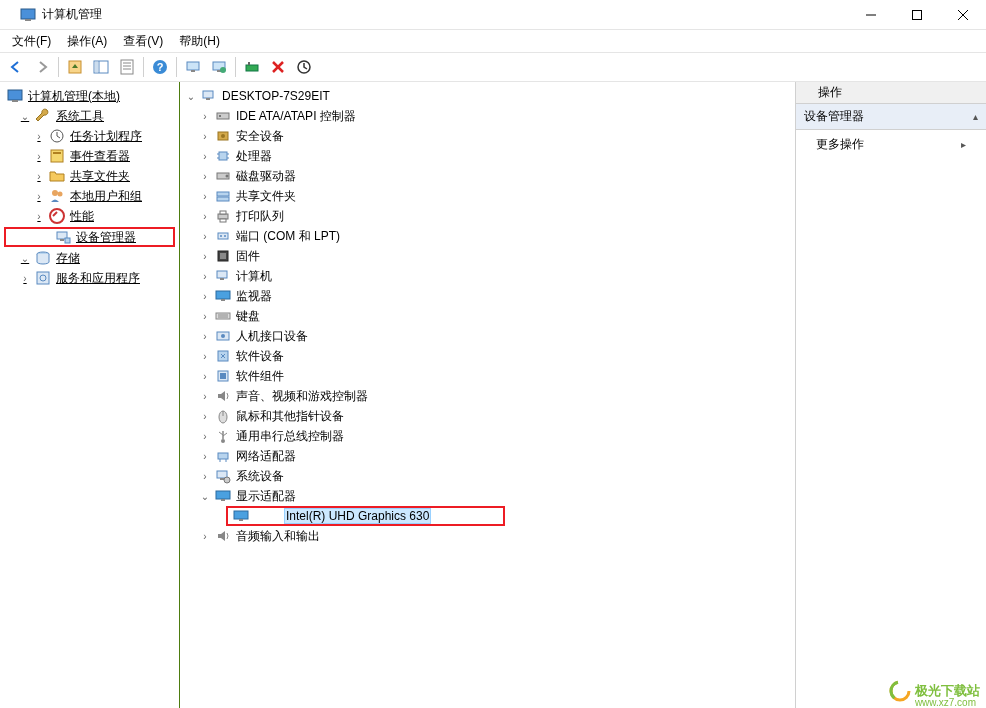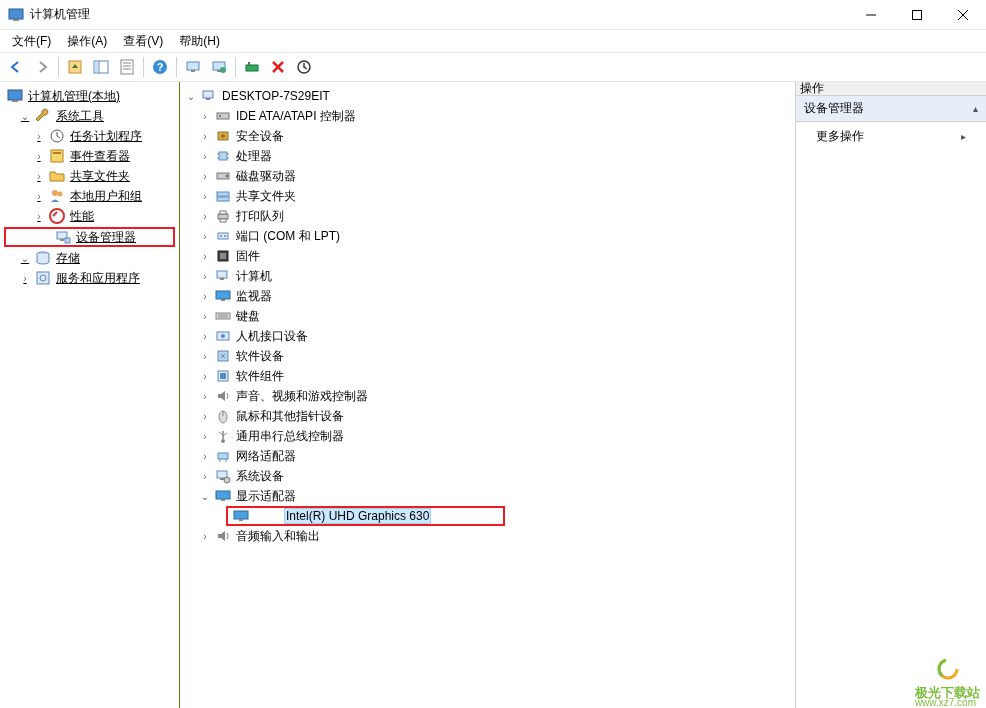--- a/index.html
+++ b/index.html
@@ -1,19 +1,19 @@
 <!DOCTYPE html>
 <html><head>
 <meta charset="utf-8">
 <style>
 * { box-sizing: border-box; margin: 0; padding: 0; }
 body { font-family: "Microsoft YaHei", "Segoe UI", sans-serif; font-size: 12px; color: #000; background: #fff; width: 986px; height: 708px; overflow: hidden; position: relative; }
 
 
-.titlebar { height: 30px; display: flex; align-items: center; padding-left: 8px; border-bottom: 1px solid #e5e5e5; }
+.titlebar { height: 30px; display: flex; align-items: center; padding-left: 20px; border-bottom: 1px solid #e5e5e5; }
 .titlebar-icon { width: 16px; height: 16px; margin-right: 6px; }
 .titlebar-title { flex: 1; }
 .win-controls { display: flex; }
 .win-btn { width: 46px; height: 30px; display: flex; align-items: center; justify-content: center; }
 
 
 .menubar { height: 22px; display: flex; align-items: center; padding-left: 4px; }
 .menu-item { padding: 2px 8px; }
 
 
@@ -35,30 +35,30 @@
 .tree-label { padding: 1px 2px; }
 .tree-label.selected { background: #cce8ff; border: 1px solid #99d1ff; padding: 0 1px; margin-left: 32px; }
 .indent-0 { padding-left: 4px; }
 .indent-1 { padding-left: 18px; }
 .indent-2 { padding-left: 32px; }
 
 
 .redbox { border: 2px solid #ed1c24; }
 
 
-.actions-header { height: 14px; background: #f0f0f0; border-bottom: 1px solid #d0d0d0; padding-left: 4px; display: flex; align-items: center; font-weight: normal; }
+.actions-header { height: 22px; background: #f0f0f0; border-bottom: 1px solid #d0d0d0; padding-left: 22px; display: flex; align-items: center; font-weight: normal; }
 .actions-sub { background: #e8eef7; padding: 4px 8px; display: flex; justify-content: space-between; align-items: center; border-bottom: 1px solid #d0d0d0; }
 .actions-item { padding: 6px 20px; display: flex; justify-content: space-between; align-items: center; gap: 17px; }
 .chev { font-size: 10px; color: #555; }
 
 
 .ico { width: 16px; height: 16px; }
 
 
-.watermark { position: absolute; right: 6px; bottom: 6px; font-size: 13px; color: #7fbf3f; font-weight: bold; display: flex; align-items: center; gap: 4px; flex-direction: column; }
+.watermark { position: absolute; right: 6px; bottom: 6px; font-size: 13px; color: #7fbf3f; font-weight: bold; display: flex; align-items: center; gap: 4px; }
 .watermark-sub { position: absolute; right: 10px; bottom: -6px; font-size: 10px; color: #7fbf3f; }
 
 </style>
 </head>
 <body>
 
 <div class="titlebar">
   <span class="titlebar-icon">
     <svg class="ico" viewBox="0 0 16 16">
         <rect x="1" y="2" width="14" height="10" fill="#4a90d9" stroke="#2a5a8a"></rect>

